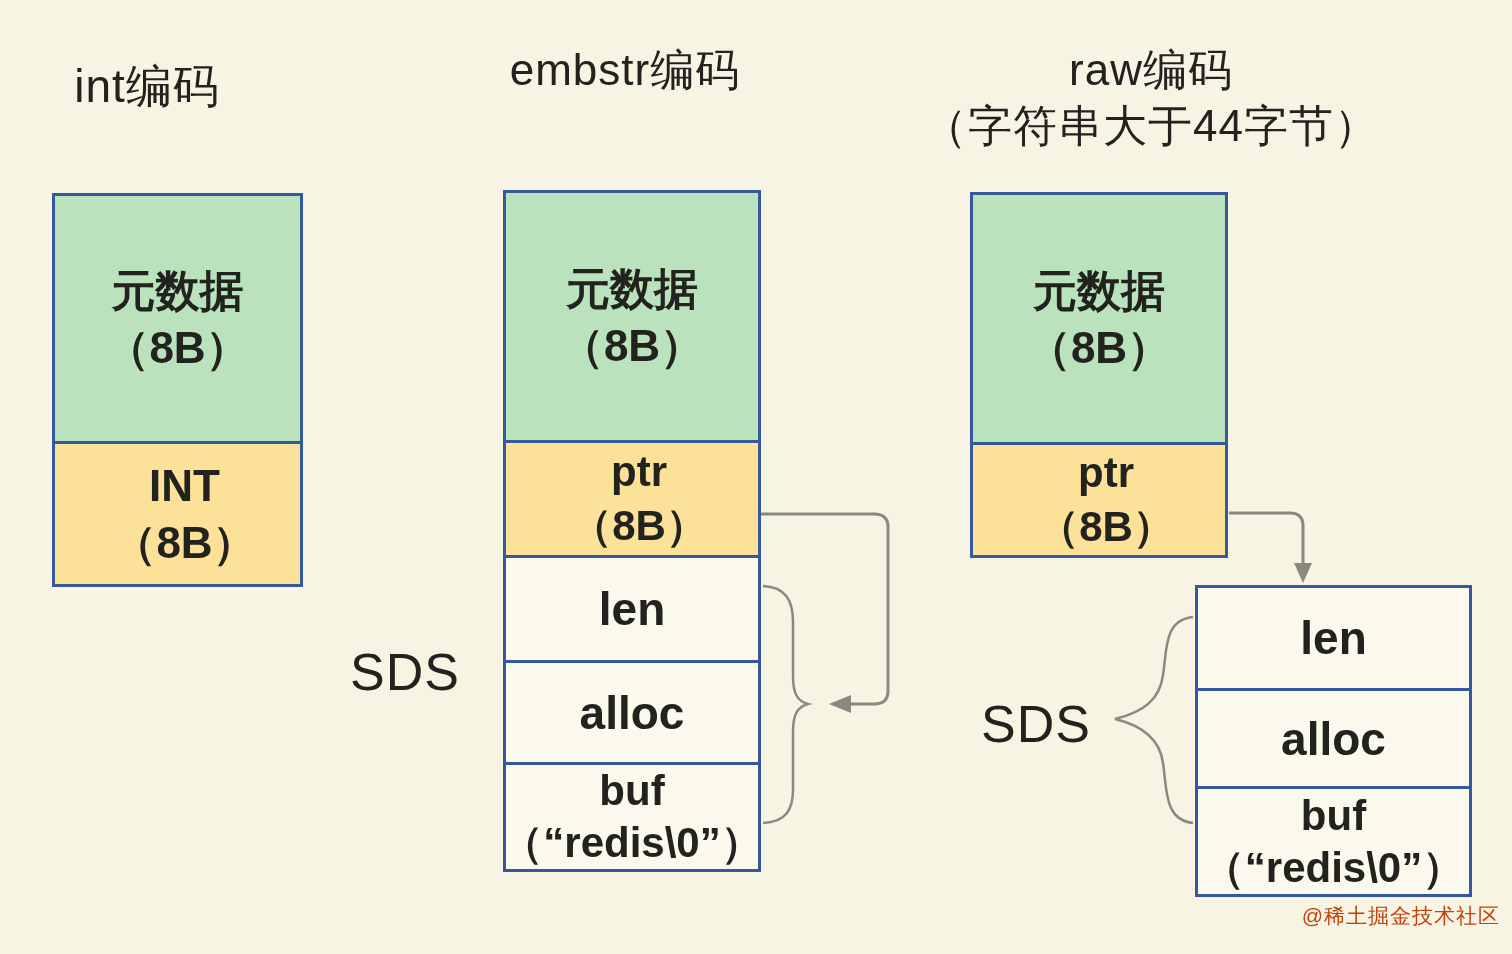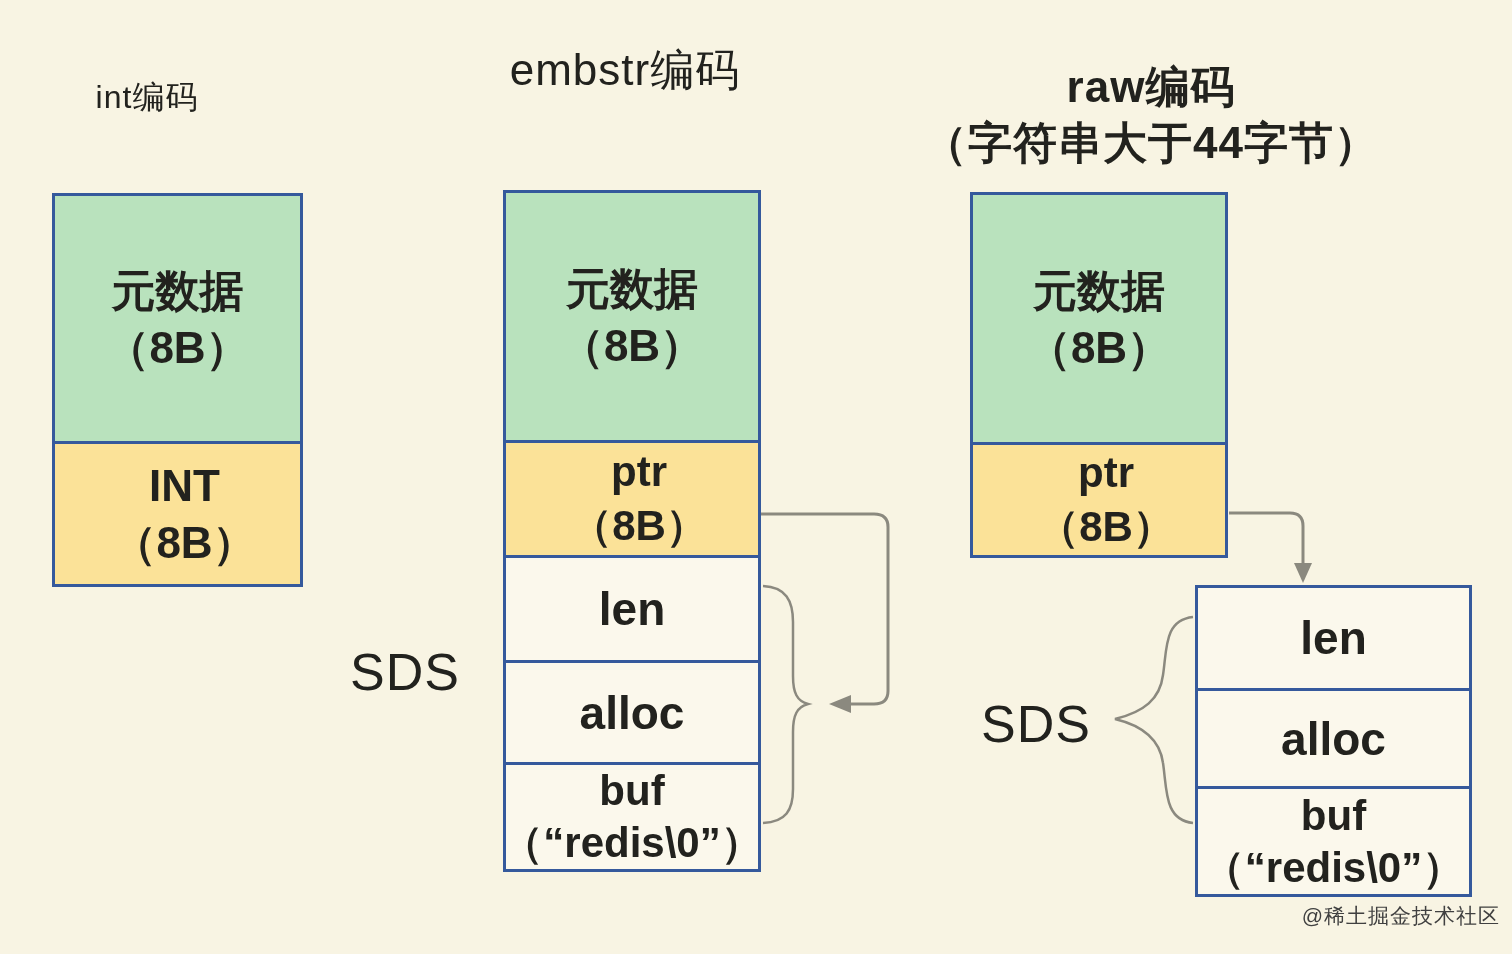--- a/index.html
+++ b/index.html
@@ -14,23 +14,23 @@
   }
   .title {
     position: absolute;
     text-align: center;
     font-size: 44px;
     line-height: 56px;
     color: #22221e;
     letter-spacing: 1px;
     white-space: nowrap;
   }
-  #title-int    { left: 42px;  top: 69px;  width: 210px; font-size: 32px; }
+  #title-int    { left: 42px;  top: 58px;  width: 210px; font-size: 46px; }
   #title-embstr { left: 350px; top: 42px;  width: 550px; }
-  #title-raw    { left: 915px; top: 59px;  width: 472px; font-weight: bold; }
+  #title-raw    { left: 915px; top: 42px;  width: 472px; }
 
   .stack {
     position: absolute;
     border: 3px solid #35599c;
     font-weight: bold;
   }
   .row {
     display: flex;
     flex-direction: column;
     align-items: center;
@@ -71,21 +71,21 @@
   }
   #sds-embstr { left: 346px; top: 642px; width: 118px; }
   #sds-raw    { left: 978px; top: 694px; width: 116px; }
 
   .watermark {
     position: absolute;
     right: 12px;
     top: 902px;
     font-size: 21px;
     letter-spacing: 1px;
-    color: #404040;
+    color: #c2410c;
     margin-left: 24px;
   }
   svg.overlay {
     position: absolute;
     left: 0; top: 0;
     width: 1512px; height: 954px;
     pointer-events: none;
   }
   .line-stroke { stroke: #8b897f; fill: none; }
   .arrow-fill  { fill: #8b897f; stroke: none; }

